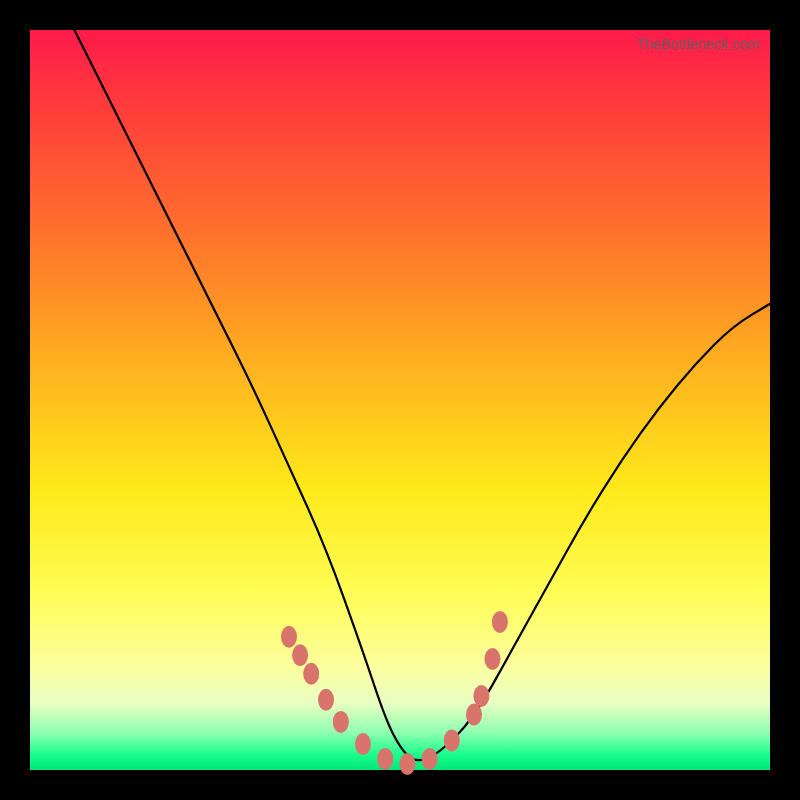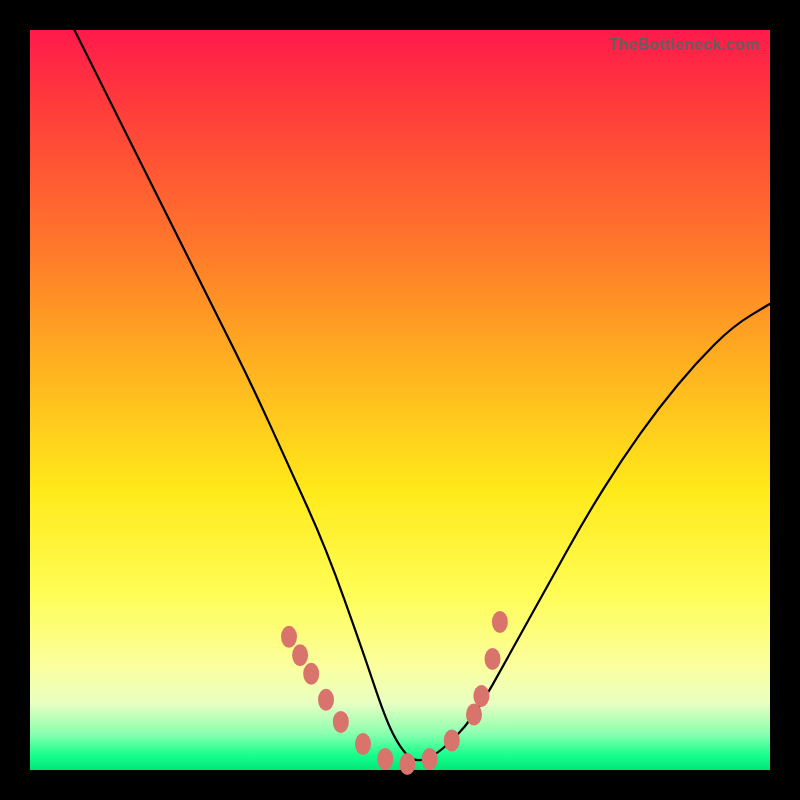--- a/index.html
+++ b/index.html
@@ -30,22 +30,22 @@
       #8dffb0 95%,
       #17ff8b 98%,
       #00e67a 100%
     );
   }
   .watermark {
     position: absolute;
     top: 6px;
     right: 10px;
     color: #606060;
-    font-size: 16px;
-    font-weight: 700;
+    font-size: 14px;
+    font-weight: 400;
     letter-spacing: 0.2px;
     z-index: 5;
     user-select: none;
   }
   svg.plot {
     position: absolute;
     left: 0;
     top: 0;
     width: 740px;
     height: 740px;

